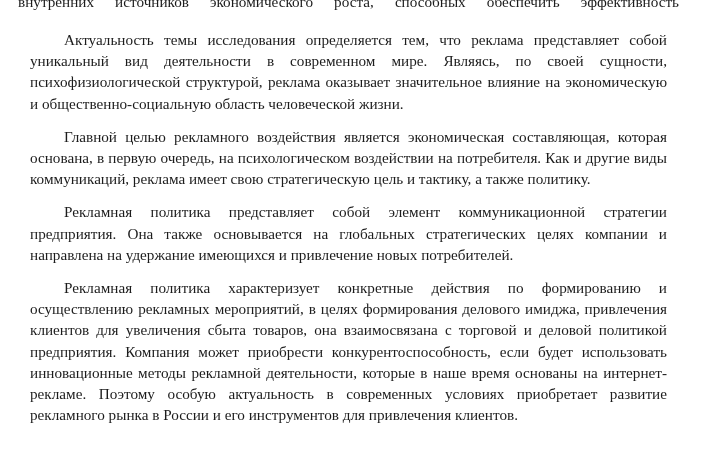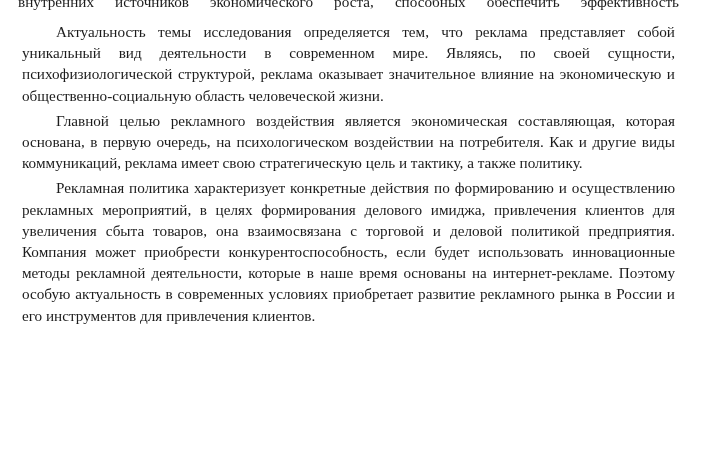--- a/index.html
+++ b/index.html
@@ -23,21 +23,21 @@
     background: #ffffff;
   }
   .doc-body {
     font-size: 15.2px;
     line-height: 21.2px;
     text-align: justify;
     text-justify: inter-word;
     color: #1c1c1c;
   }
   p.para {
-    margin: 4px;
+    margin: 12px;
     text-indent: 34px;
   }
   p.para.clipped-top {
     text-indent: 0;
   }
   
   .clip-wrap {
     overflow: hidden;
     height: 26px;
     margin-top: -9px;
@@ -51,16 +51,17 @@
 
 <div class="page">
   <div class="doc-body">
 
     <div class="clip-wrap">
       <p class="para clipped-top">внутренних источников экономического роста, способных обеспечить эффективность предпринимательской деятельности.</p>
     </div>
 
     <p class="para">Актуальность темы исследования определяется тем, что реклама представляет собой уникальный вид деятельности в современном мире. Являясь, по своей сущности, психофизиологической структурой, реклама оказывает значительное влияние на экономическую и общественно-социальную область человеческой жизни.</p>
     <p class="para">Главной целью рекламного воздействия является экономическая составляющая, которая основана, в первую очередь, на психологическом воздействии на потребителя. Как и другие виды коммуникаций, реклама имеет свою стратегическую цель и тактику, а также политику.</p>
+    <p class="para">Рекламная политика представляет собой элемент коммуникационной стратегии предприятия. Она также основывается на глобальных стратегических целях компании и направлена на удержание имеющихся и привлечение новых потребителей.</p>
     <p class="para">Рекламная политика характеризует конкретные действия по формированию и осуществлению рекламных мероприятий, в целях формирования делового имиджа, привлечения клиентов для увеличения сбыта товаров, она взаимосвязана с торговой и деловой политикой предприятия. Компания может приобрести конкурентоспособность, если будет использовать инновационные методы рекламной деятельности, которые в наше время основаны на интернет-рекламе. Поэтому особую актуальность в современных условиях приобретает развитие рекламного рынка в России и его инструментов для привлечения клиентов.</p>
 
   </div>
 </div>
 
 </body></html>

